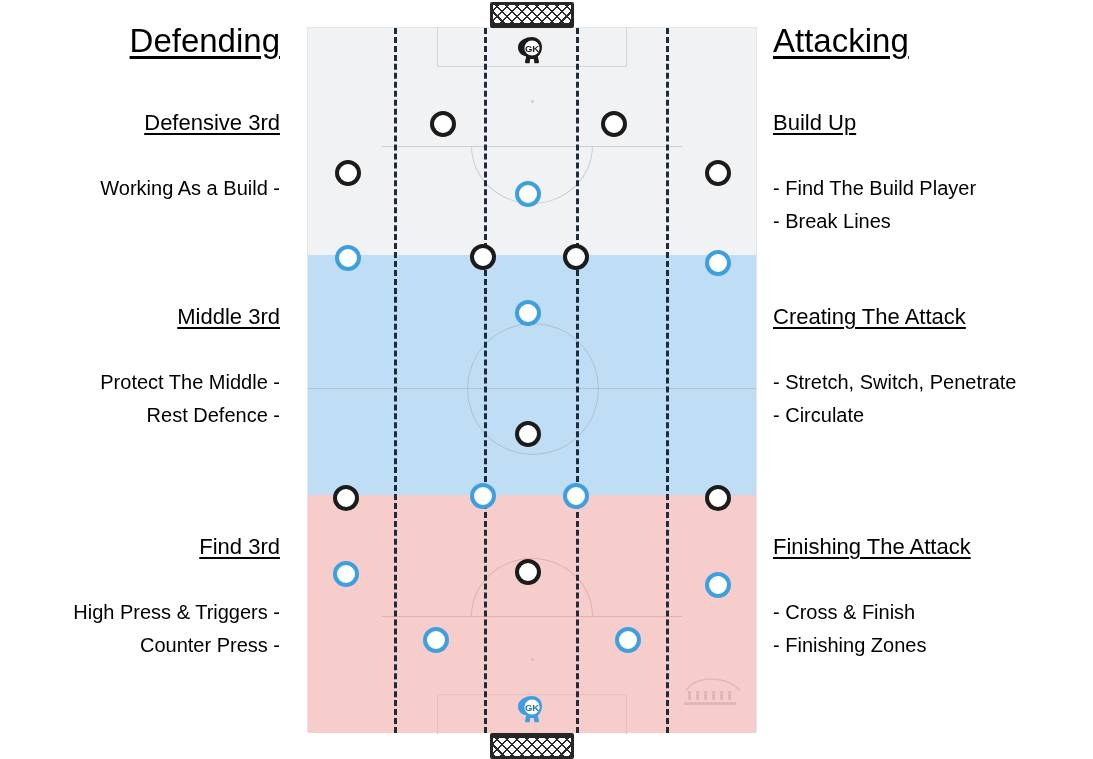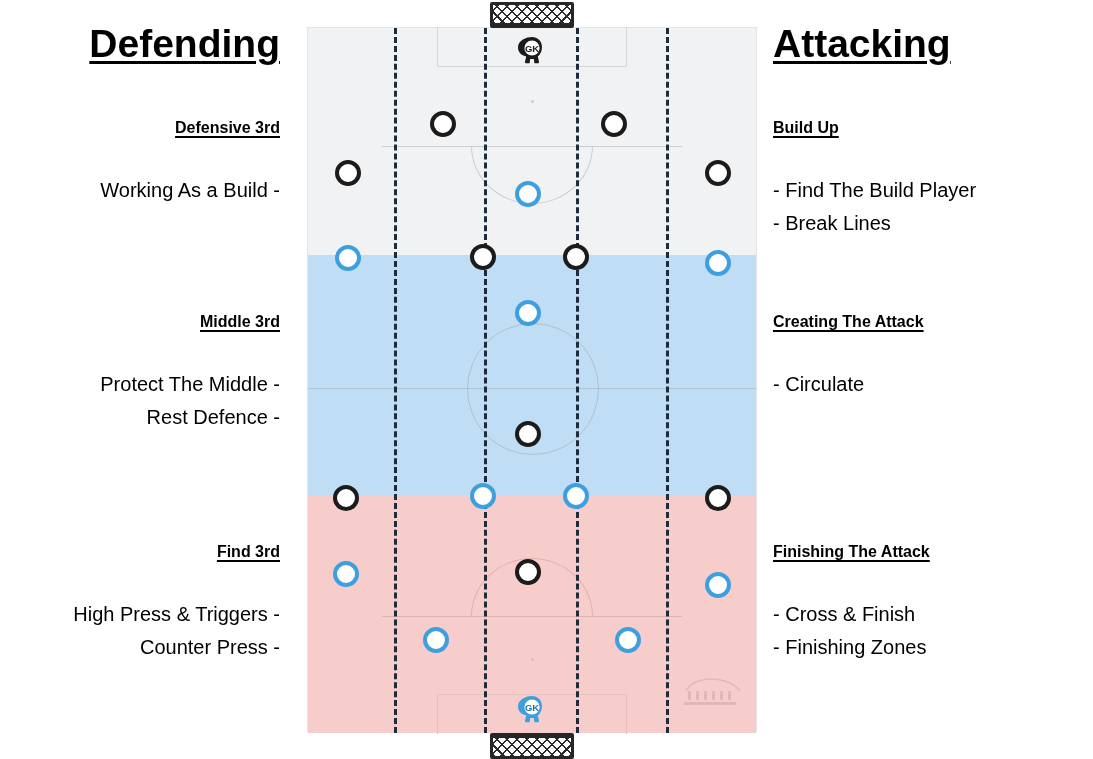--- a/index.html
+++ b/index.html
@@ -21,43 +21,43 @@
   .side-col {
     position: absolute;
     top: 0;
     height: 759px;
   }
   #left-col  { left: 0;    width: 300px; }
   #right-col { left: 765px; width: 328px; }
 
   .col-title {
     position: absolute;
-    font-size: 39px;
-    font-weight: bold;
+    font-size: 33px;
+    font-weight: normal;
     letter-spacing: 0px;
     text-decoration: underline;
     text-underline-offset: 4px;
     text-decoration-thickness: 3px;
     white-space: nowrap;
   }
   #left-col .col-title  { right: 20px; top: 22px; }
   #right-col .col-title { left: 8px;  top: 22px; }
 
   .phase-block { position: absolute; }
   #left-col  .phase-block { right: 20px; text-align: right; }
   #right-col .phase-block { left: 8px;  text-align: left; }
 
   .phase-title {
-    font-size: 16px;
-    font-weight: bold;
+    font-size: 22px;
+    font-weight: normal;
     text-decoration: underline;
     text-underline-offset: 3px;
     text-decoration-thickness: 2px;
     white-space: nowrap;
-    margin: 8px 0 38px 0;
+    margin: 0 0 38px 0;
     line-height: 1.0;
   }
   .phase-point {
     font-size: 20px;
     font-weight: normal;
     white-space: nowrap;
     line-height: 33px;
   }
 
   
@@ -343,20 +343,21 @@
   <div class="col-title">Attacking</div>
 
   <div class="phase-block blk-1">
     <div class="phase-title">Build Up</div>
     <div class="phase-point">- Find The Build Player</div>
     <div class="phase-point">- Break Lines</div>
   </div>
 
   <div class="phase-block blk-2">
     <div class="phase-title">Creating The Attack</div>
+    <div class="phase-point">- Stretch, Switch, Penetrate</div>
     <div class="phase-point">- Circulate</div>
   </div>
 
   <div class="phase-block blk-3">
     <div class="phase-title">Finishing The Attack</div>
     <div class="phase-point">- Cross &amp; Finish</div>
     <div class="phase-point">- Finishing Zones</div>
   </div>
 </div>
 

